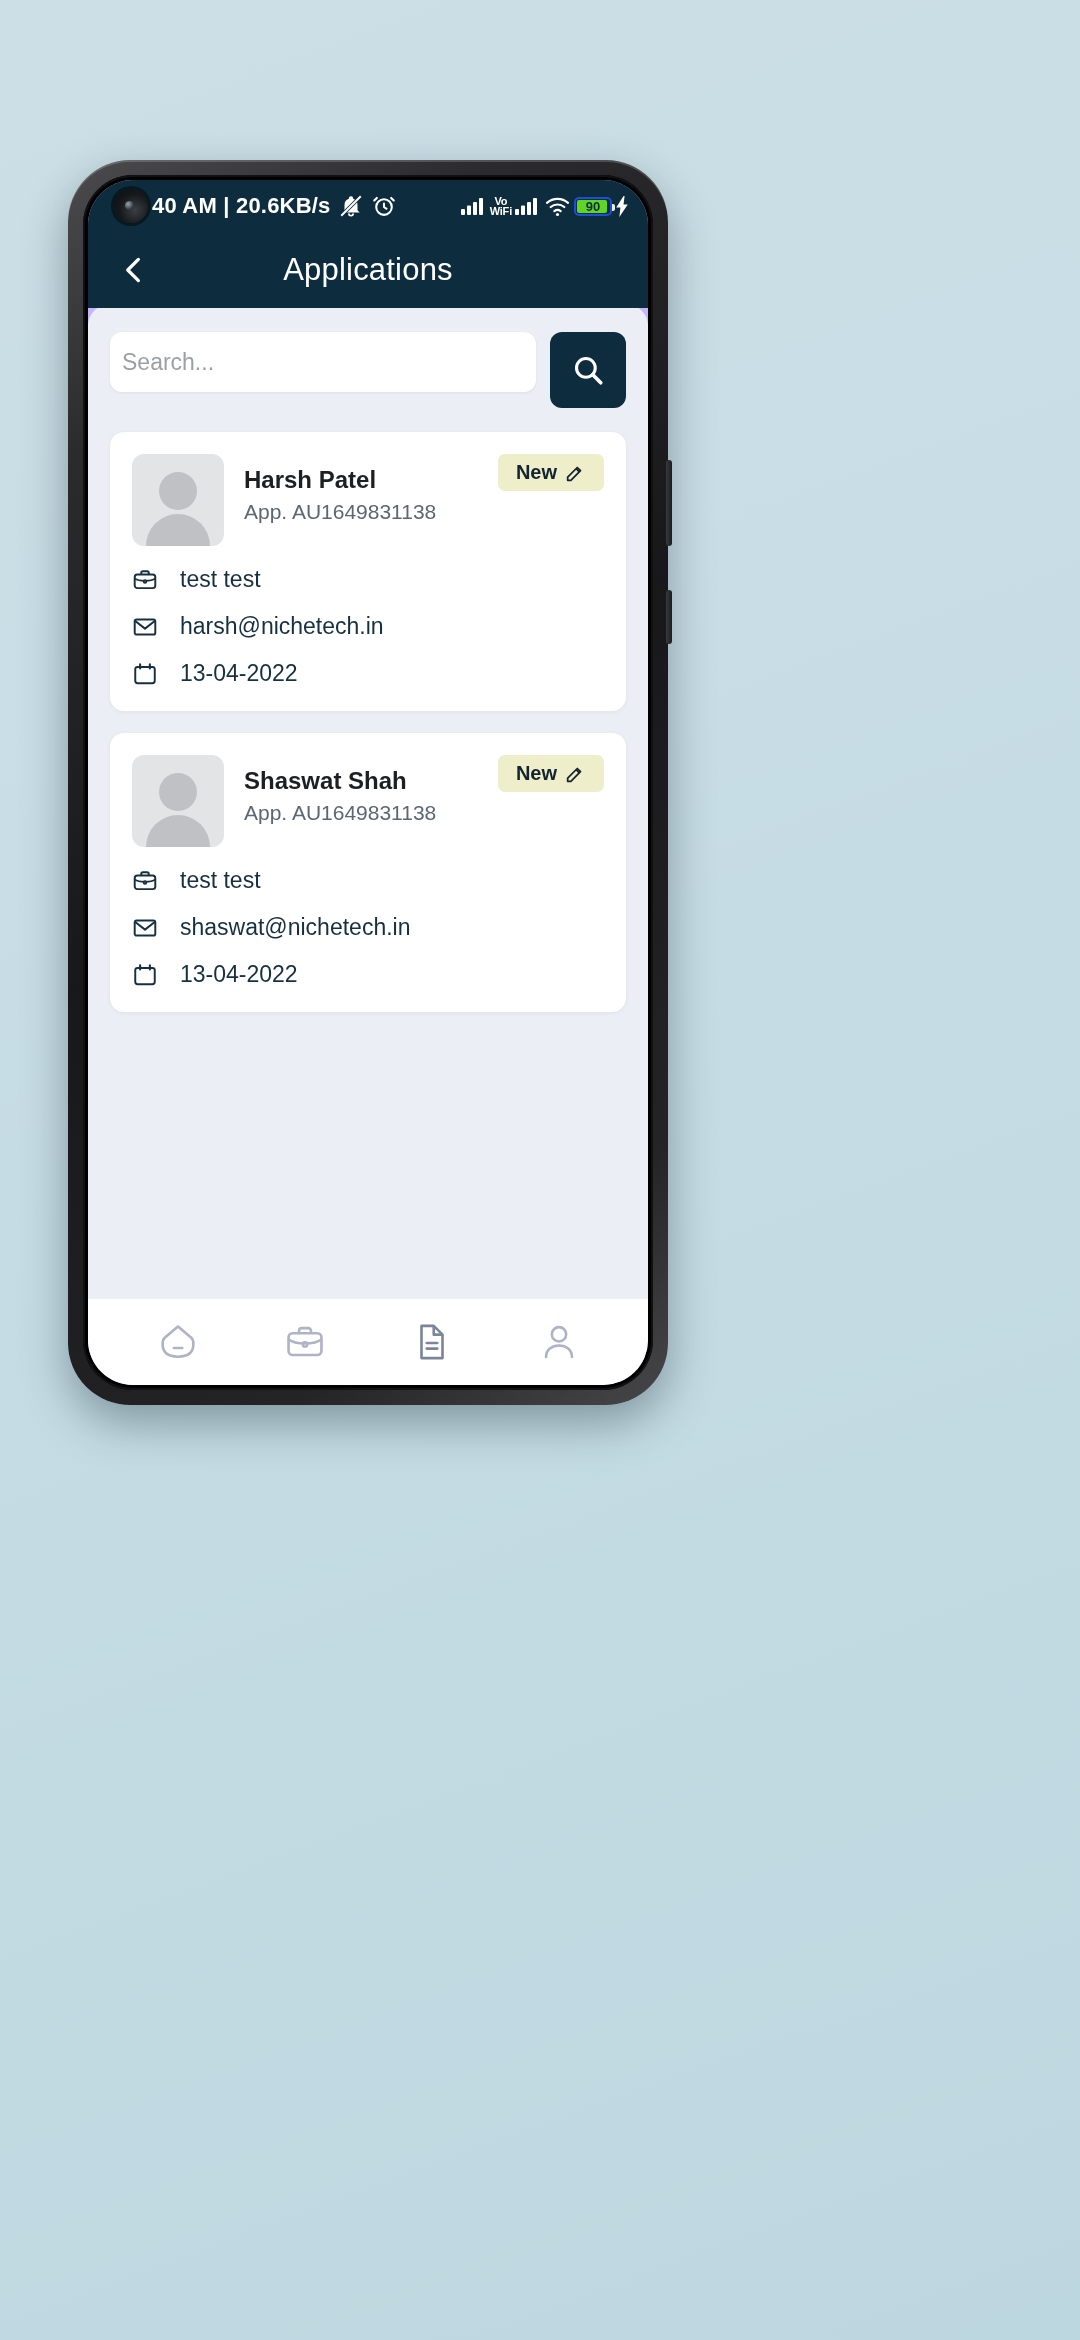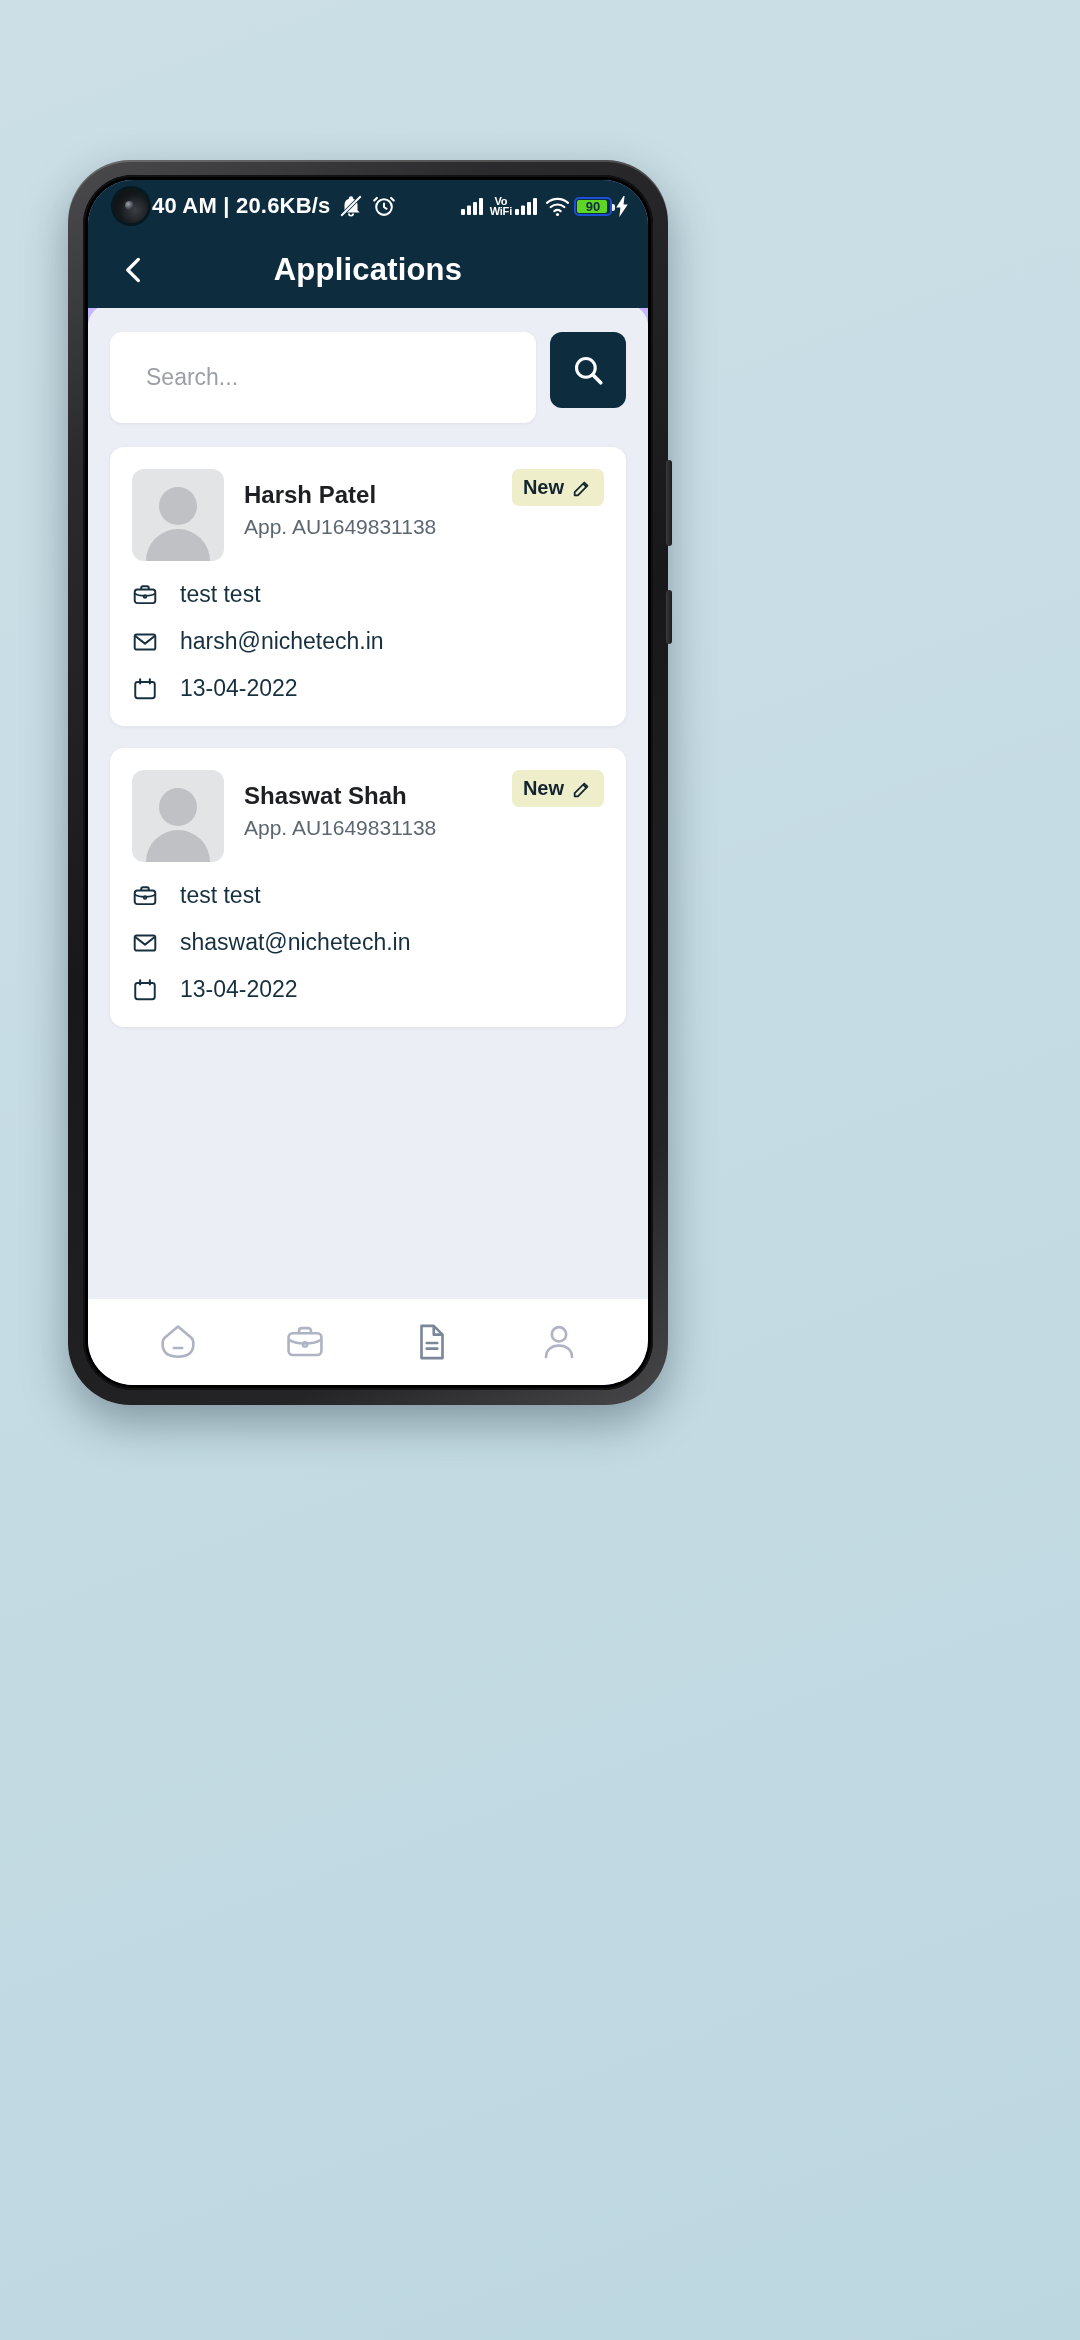--- a/index.html
+++ b/index.html
@@ -108,37 +108,37 @@
     padding: 0 24px;
     flex: 0 0 auto;
     position: relative;
   }
   .back-btn {
     width: 44px; height:44px; display:flex; align-items:center; justify-content:center;
     cursor: pointer;
   }
   .appbar-title {
     position:absolute; left:0; right:0; text-align:center;
-    color:#fff; font-size: 31px; font-weight: 700; letter-spacing: .2px;
+    color:#fff; font-size: 31px; font-weight: 400; letter-spacing: .2px;
     pointer-events:none;
   }
 
   
   .body-area {
     flex: 1 1 auto;
     background:#eceef5;
     border-radius: 22px 22px 0 0;
     margin-top: -4px;
     padding: 28px 22px 0 22px;
     overflow: hidden;
   }
   .search-row { display:flex; gap: 14px; margin-bottom: 24px; }
   .search-input {
-    flex:1; height: 91px; background:#fff; border:none; border-radius: 12px;
-    padding: 0 36px; font-size: 23px; color:#2b2f36;
+    flex:1; height: 60px; background:#fff; border:none; border-radius: 12px;
+    padding: 0 12px; font-size: 23px; color:#2b2f36;
     font-family:"Liberation Sans", sans-serif;
     box-shadow: 0 1px 3px rgba(20,40,60,.07);
   }
   .search-input::placeholder { color:#9b9fa6; }
   .search-btn {
     width: 76px; height: 76px; border-radius: 12px; border:none;
     background:#0d2c3e; display:flex; align-items:center; justify-content:center;
     cursor:pointer;
   }
 
@@ -162,21 +162,21 @@
   .avatar .body {
     position:absolute; left:50%; transform:translateX(-50%); top:60px;
     width: 64px; height: 46px; border-radius: 32px 32px 0 0; background:#bfc1c4;
   }
   .who { margin-left: 20px; padding-top: 12px; }
   .who-name { font-size: 24px; font-weight: 700; color:#1d1f23; line-height: 1.18; }
   .who-app { font-size: 21px; color:#5c6772; margin-top: 6px; }
   .badge {
     position:absolute; right: 22px; top: 22px;
     background:#eeeeca; border-radius: 7px;
-    padding: 7px 11px;
+    padding: 7px 18px;
     display:flex; align-items:center; gap: 7px;
   }
   .badge-label { font-size: 20px; font-weight: 700; color:#13232f; }
 
   .detail-row {
     display:flex; align-items:center; gap: 22px;
     margin-top: 20px;
   }
   .detail-row .ico { width: 26px; height:26px; flex:0 0 auto; display:flex; align-items:center; justify-content:center; }
   .detail-text { font-size: 23px; color:#17303f; font-weight: 500; }

